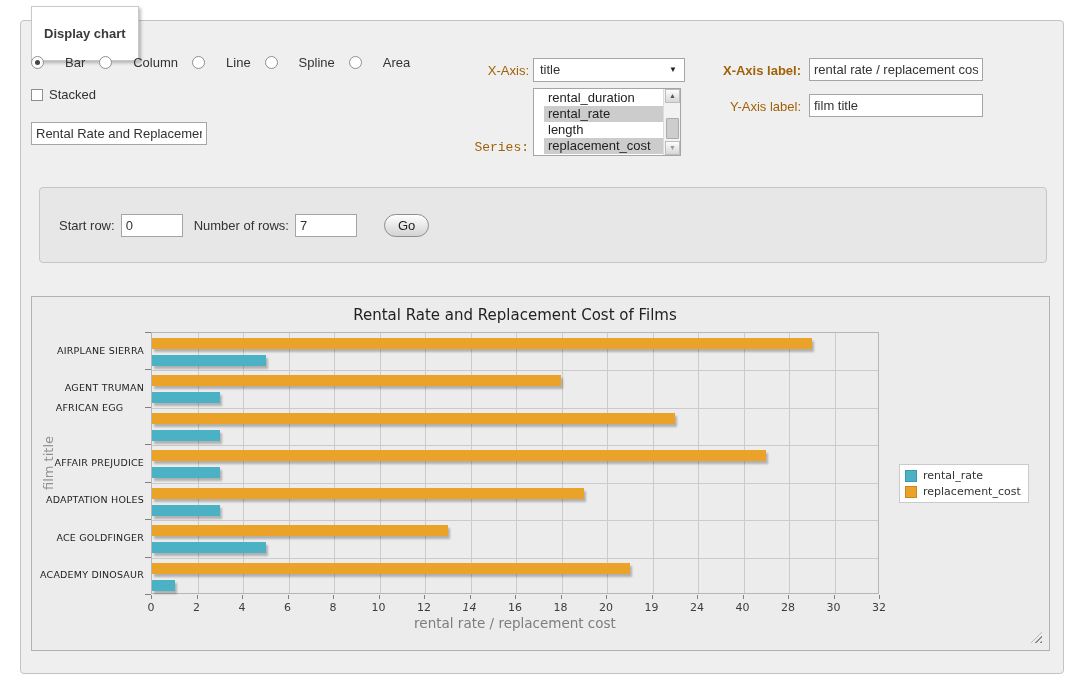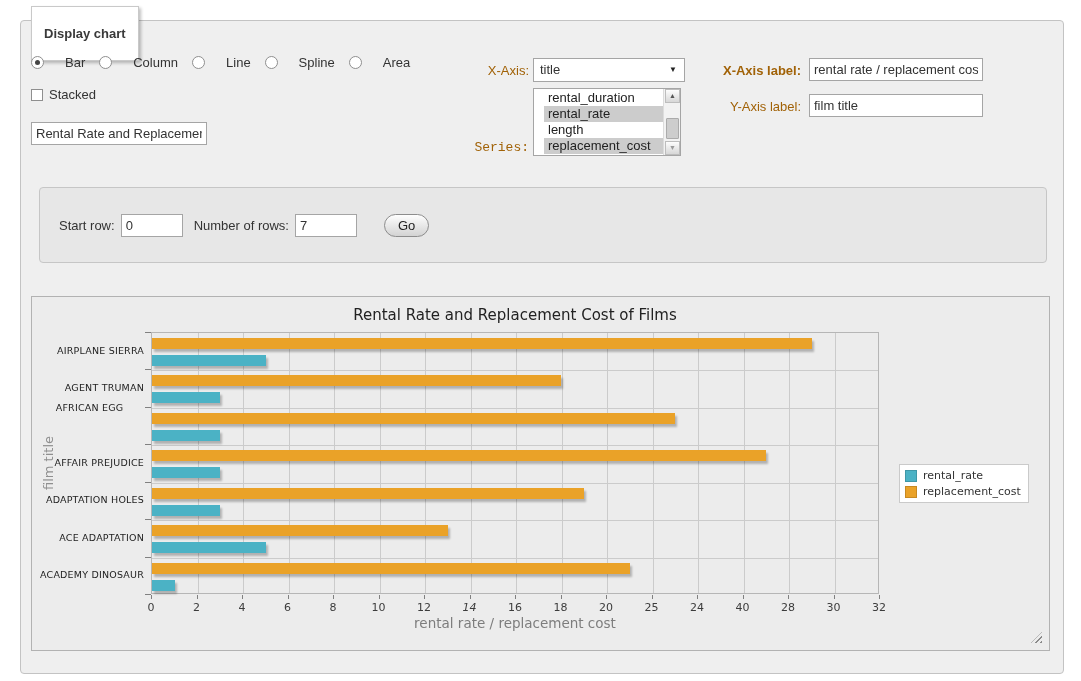--- a/index.html
+++ b/index.html
@@ -213,21 +213,21 @@
             <div class="legend-swatch" style="background: rgb(234, 162, 40);"></div>
             <div class="">replacement_cost</div>
           </div>
         </div>
       <div class="grip"></div>
     <div class="cat-label" style="top: 47.7143px;">AIRPLANE SIERRA</div>
         <div class="cat-label" style="top: 85.1429px;">AGENT TRUMAN</div>
         <div class="cat-label" style="top: 105px; text-align: center;">AFRICAN EGG</div>
         <div class="cat-label" style="top: 160px;">AFFAIR PREJUDICE</div>
         <div class="cat-label" style="top: 197.429px;">ADAPTATION HOLES</div>
-        <div class="cat-label" style="top: 234.857px;">ACE ADAPTATION</div>
+        <div class="cat-label" style="top: 234.857px;">ACE GOLDFINGER</div>
         <div class="cat-label" style="top: 272.286px;">ACADEMY DINOSAUR</div>
         <div class="left-stub" style="top: 35px;"></div>
         <div class="left-stub" style="top: 72.4286px;"></div>
         <div class="left-stub" style="top: 109.857px;"></div>
         <div class="left-stub" style="top: 147.286px;"></div>
         <div class="left-stub" style="top: 184.714px;"></div>
         <div class="left-stub" style="top: 222.143px;"></div>
         <div class="left-stub" style="top: 259.571px;"></div>
         <div class="left-stub" style="top: 297px;"></div>
         <div class="x-stub" style="left: 119px; top: 298px;"></div>
@@ -246,21 +246,21 @@
         <div class="x-tick" style="left: 392px; top: 304px;">12</div>
         <div class="x-stub" style="left: 437.5px; top: 298px;"></div>
         <div class="x-tick" style="left: 437.5px; top: 304px; font-style: italic;">14</div>
         <div class="x-stub" style="left: 483px; top: 298px;"></div>
         <div class="x-tick" style="left: 483px; top: 304px;">16</div>
         <div class="x-stub" style="left: 528.5px; top: 298px;"></div>
         <div class="x-tick" style="left: 528.5px; top: 304px;">18</div>
         <div class="x-stub" style="left: 574px; top: 298px;"></div>
         <div class="x-tick" style="left: 574px; top: 304px;">20</div>
         <div class="x-stub" style="left: 619.5px; top: 298px;"></div>
-        <div class="x-tick" style="left: 619.5px; top: 304px;">25</div>
+        <div class="x-tick" style="left: 619.5px; top: 304px;">19</div>
         <div class="x-stub" style="left: 665px; top: 298px;"></div>
         <div class="x-tick" style="left: 665px; top: 304px;">24</div>
         <div class="x-stub" style="left: 710.5px; top: 298px;"></div>
         <div class="x-tick" style="left: 710.5px; top: 304px;">40</div>
         <div class="x-stub" style="left: 756px; top: 298px;"></div>
         <div class="x-tick" style="left: 756px; top: 304px;">28</div>
         <div class="x-stub" style="left: 801.5px; top: 298px;"></div>
         <div class="x-tick" style="left: 801.5px; top: 304px;">30</div>
         <div class="x-stub" style="left: 847px; top: 298px;"></div>
         <div class="x-tick" style="left: 847px; top: 304px;">32</div>

